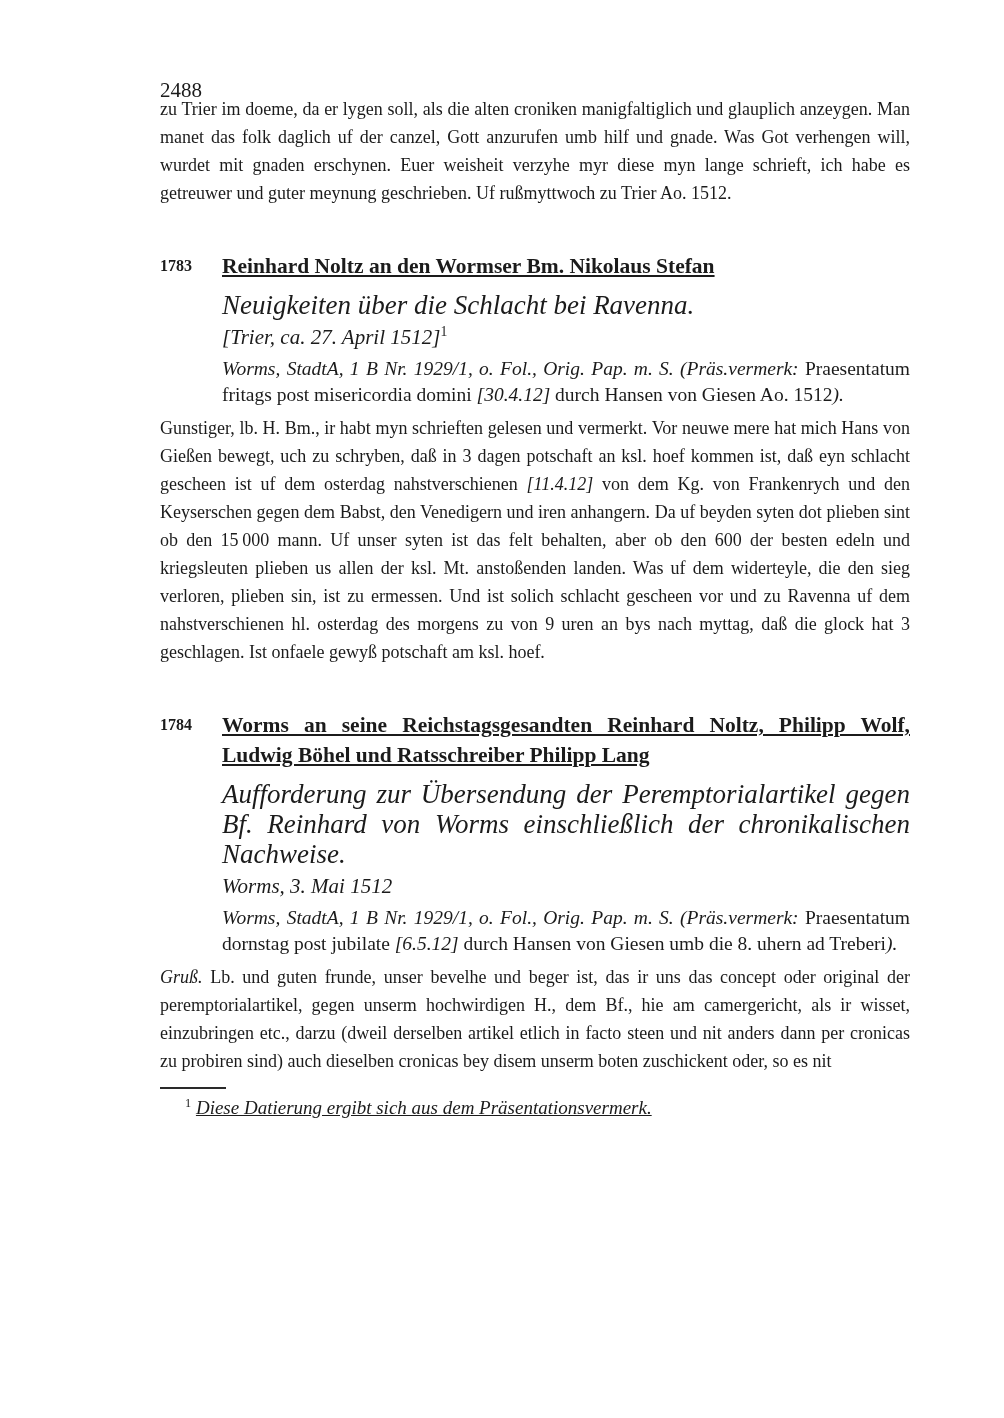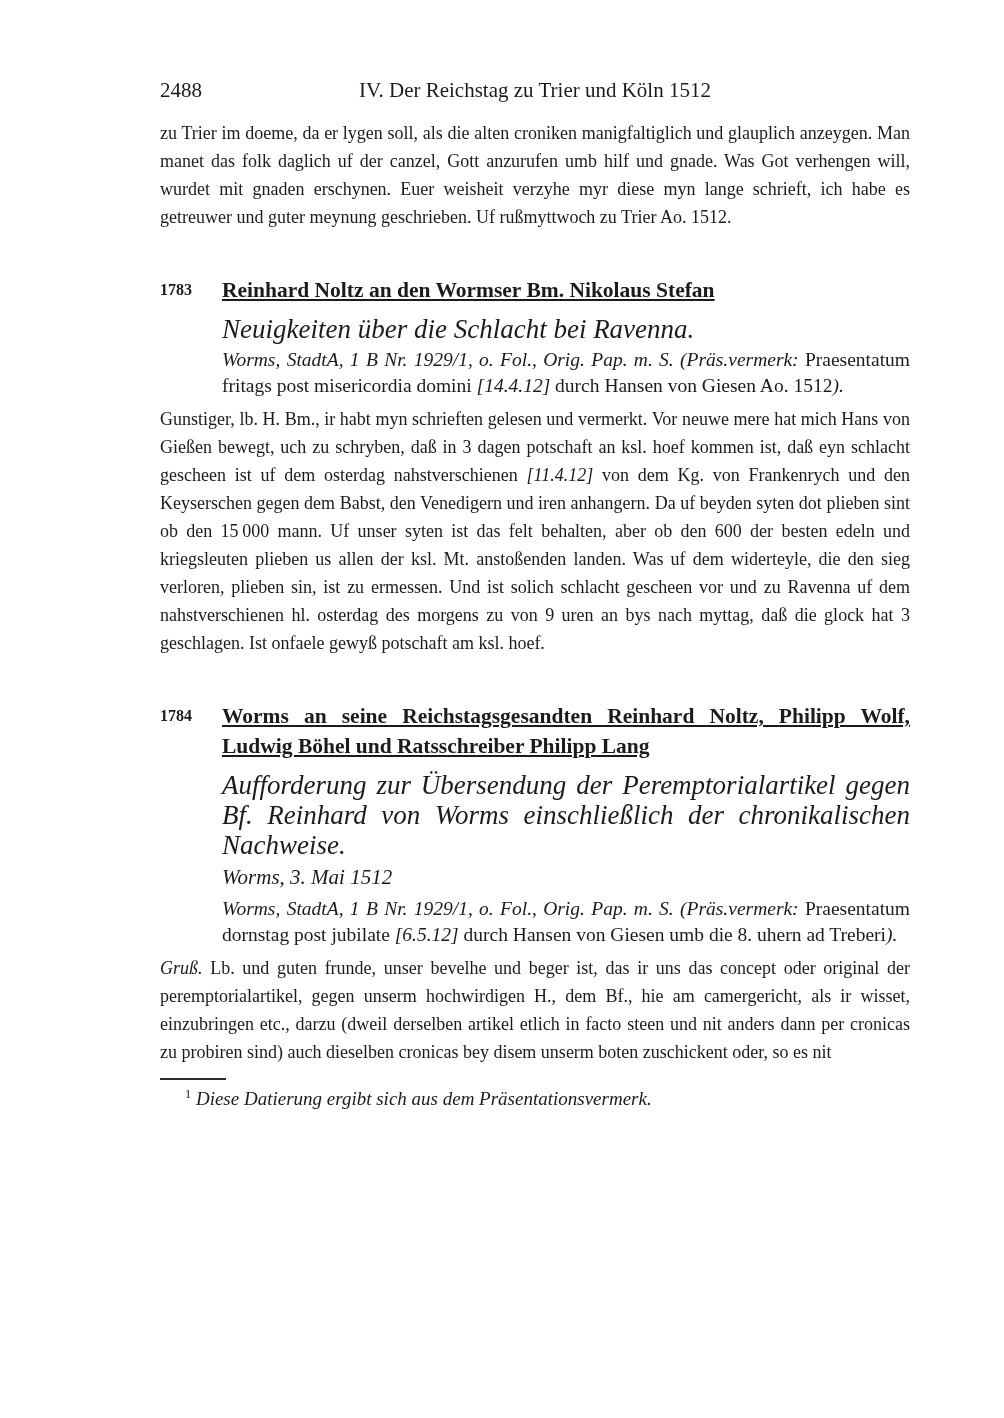--- a/index.html
+++ b/index.html
@@ -101,40 +101,40 @@
     border: 0;
     border-top: 2px solid #2a2a2a;
     margin: 0 0 6px 0;
   }
   .footnote {
     margin: 0;
     font-size: 19px;
     line-height: 26px;
     text-indent: 25px;
   }
-  .footnote .fn-text { font-style: italic; }
+  .footnote .fn-text { font-style: italic; text-decoration: underline; }
 </style>
 </head>
 <body>
 
 <div class="page">
 
   <header class="running-head">
     <span class="page-num">2488</span>
-    <span class="run-title">IV. Der Reichstag zu Trier und Köln 1512</span>
   </header>
 
   <p class="body-para">zu Trier im doeme, da er lygen soll, als die alten croniken manigfaltiglich und glauplich anzeygen. Man manet das folk daglich uf der canzel, Gott anzurufen umb hilf und gnade. Was Got verhengen will, wurdet mit gnaden erschynen. Euer weisheit verzyhe myr diese myn lange schrieft, ich habe es getreuwer und guter meynung geschrieben. Uf rußmyttwoch zu Trier Ao. 1512.</p>
 
   <section class="entry">
     <span class="entry-num">1783</span>
     <div class="entry-content">
       <h2 class="entry-title">Reinhard Noltz an den Wormser Bm. Nikolaus Stefan</h2>
       <p class="entry-summary">Neuigkeiten über die Schlacht bei Ravenna.</p>
-      <p class="entry-provenance"><span class="run-italic">Worms, StadtA, 1 B Nr. 1929/1, o. Fol., Orig. Pap. m. S. (Präs.vermerk: </span><span class="run-roman">Praesentatum fritags post misericordia domini </span><span class="run-italic">[14.4.12] </span><span class="run-roman">durch Hansen von Giesen Ao. 1512</span><span class="run-italic">).</span></p>
+      <p class="entry-dateline"><span>[Trier, ca. 27. April 1512]</span><sup class="fn-ref">1</sup></p>
+      <p class="entry-provenance"><span class="run-italic">Worms, StadtA, 1 B Nr. 1929/1, o. Fol., Orig. Pap. m. S. (Präs.vermerk: </span><span class="run-roman">Praesentatum fritags post misericordia domini </span><span class="run-italic">[30.4.12] </span><span class="run-roman">durch Hansen von Giesen Ao. 1512</span><span class="run-italic">).</span></p>
     </div>
   </section>
 
   <p class="body-para tight"><span class="run-roman">Gunstiger, lb. H. Bm., ir habt myn schrieften gelesen und vermerkt. Vor neuwe mere hat mich Hans von Gießen bewegt, uch zu schryben, daß in 3 dagen potschaft an ksl. hoef kommen ist, daß eyn schlacht gescheen ist uf dem osterdag nahstverschienen </span><span class="run-italic">[11.4.12]</span><span class="run-roman"> von dem Kg. von Frankenrych und den Keyserschen gegen dem Babst, den Venedigern und iren anhangern. Da uf beyden syten dot plieben sint ob den 15 000 mann. Uf unser syten ist das felt behalten, aber ob den 600 der besten edeln und kriegsleuten plieben us allen der ksl. Mt. anstoßenden landen. Was uf dem widerteyle, die den sieg verloren, plieben sin, ist zu ermessen. Und ist solich schlacht gescheen vor und zu Ravenna uf dem nahstverschienen hl. osterdag des morgens zu von 9 uren an bys nach myttag, daß die glock hat 3 geschlagen. Ist onfaele gewyß potschaft am ksl. hoef.</span></p>
 
   <section class="entry">
     <span class="entry-num">1784</span>
     <div class="entry-content">
       <h2 class="entry-title">Worms an seine Reichstagsgesandten Reinhard Noltz, Philipp Wolf, Ludwig Böhel und Ratsschreiber Philipp Lang</h2>
       <p class="entry-summary">Aufforderung zur Übersendung der Peremptorialartikel gegen Bf. Reinhard von Worms einschließlich der chronikalischen Nachweise.</p>

